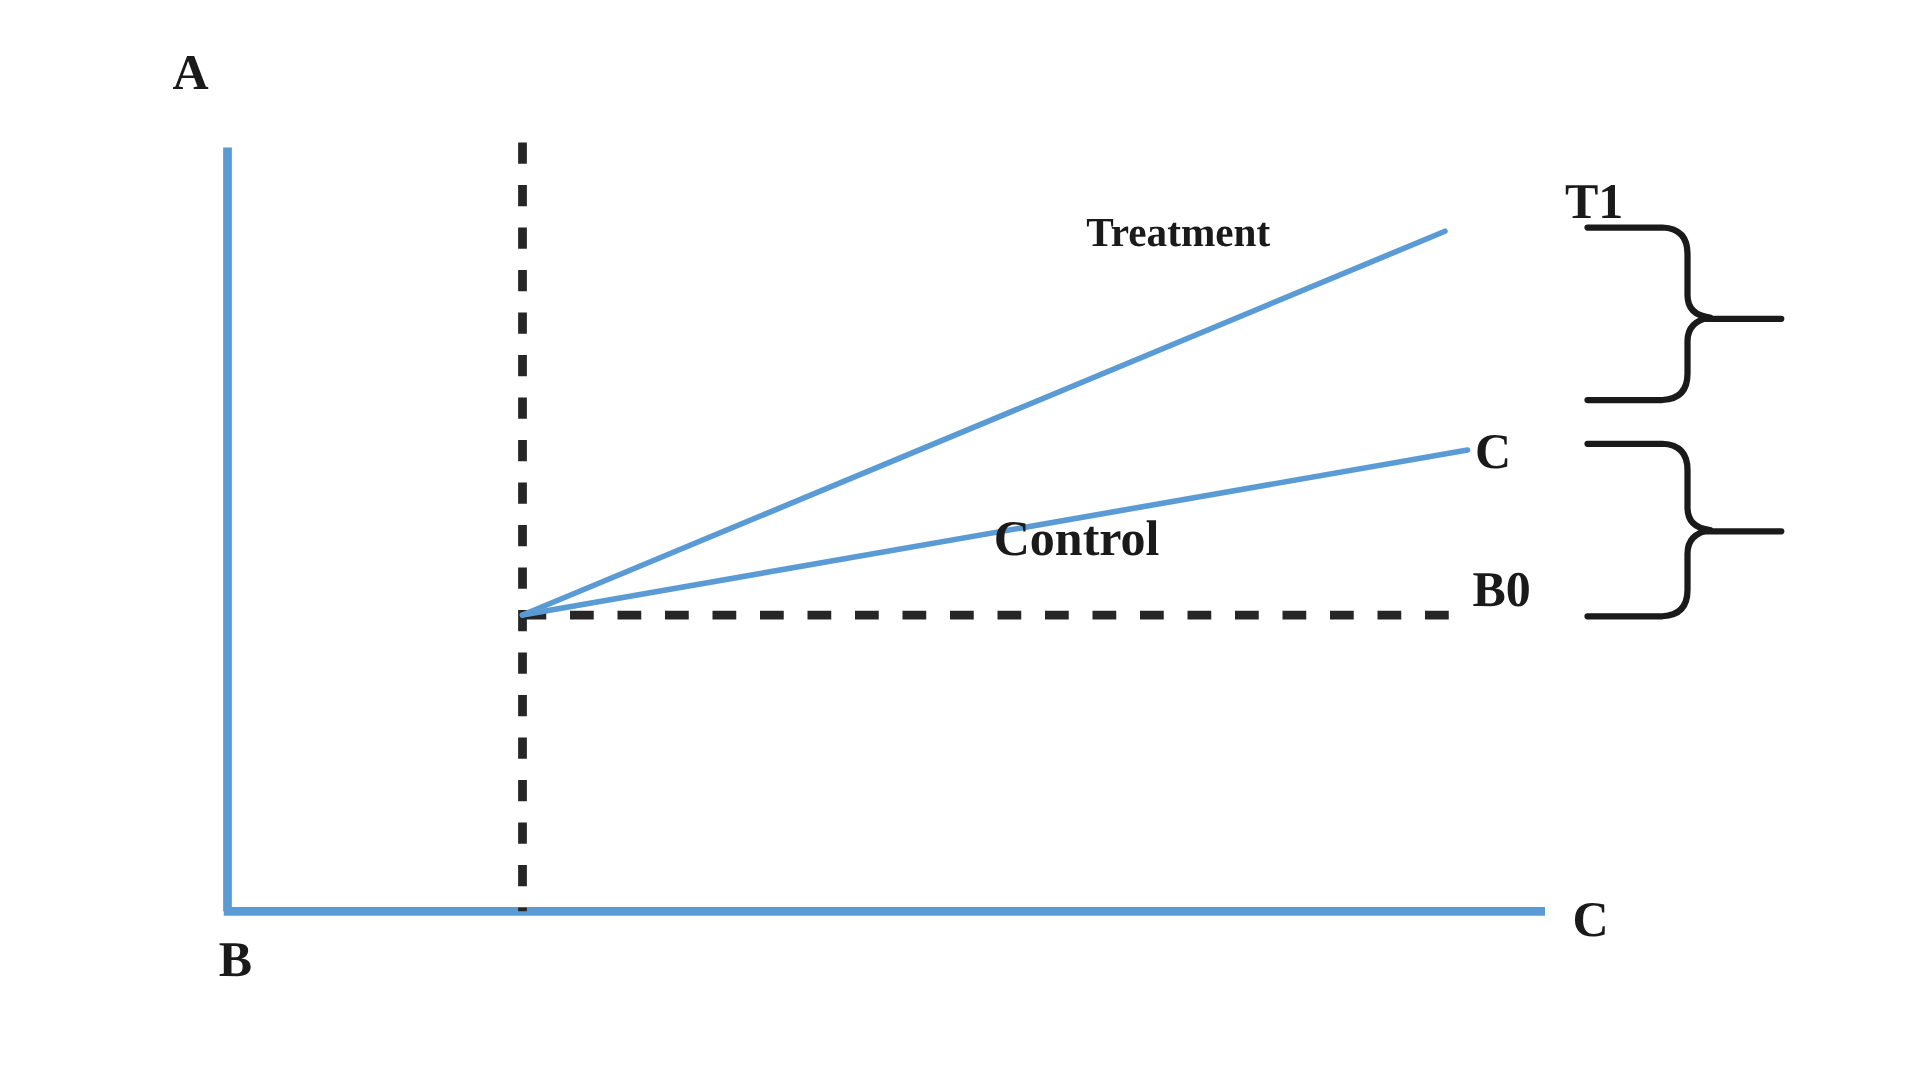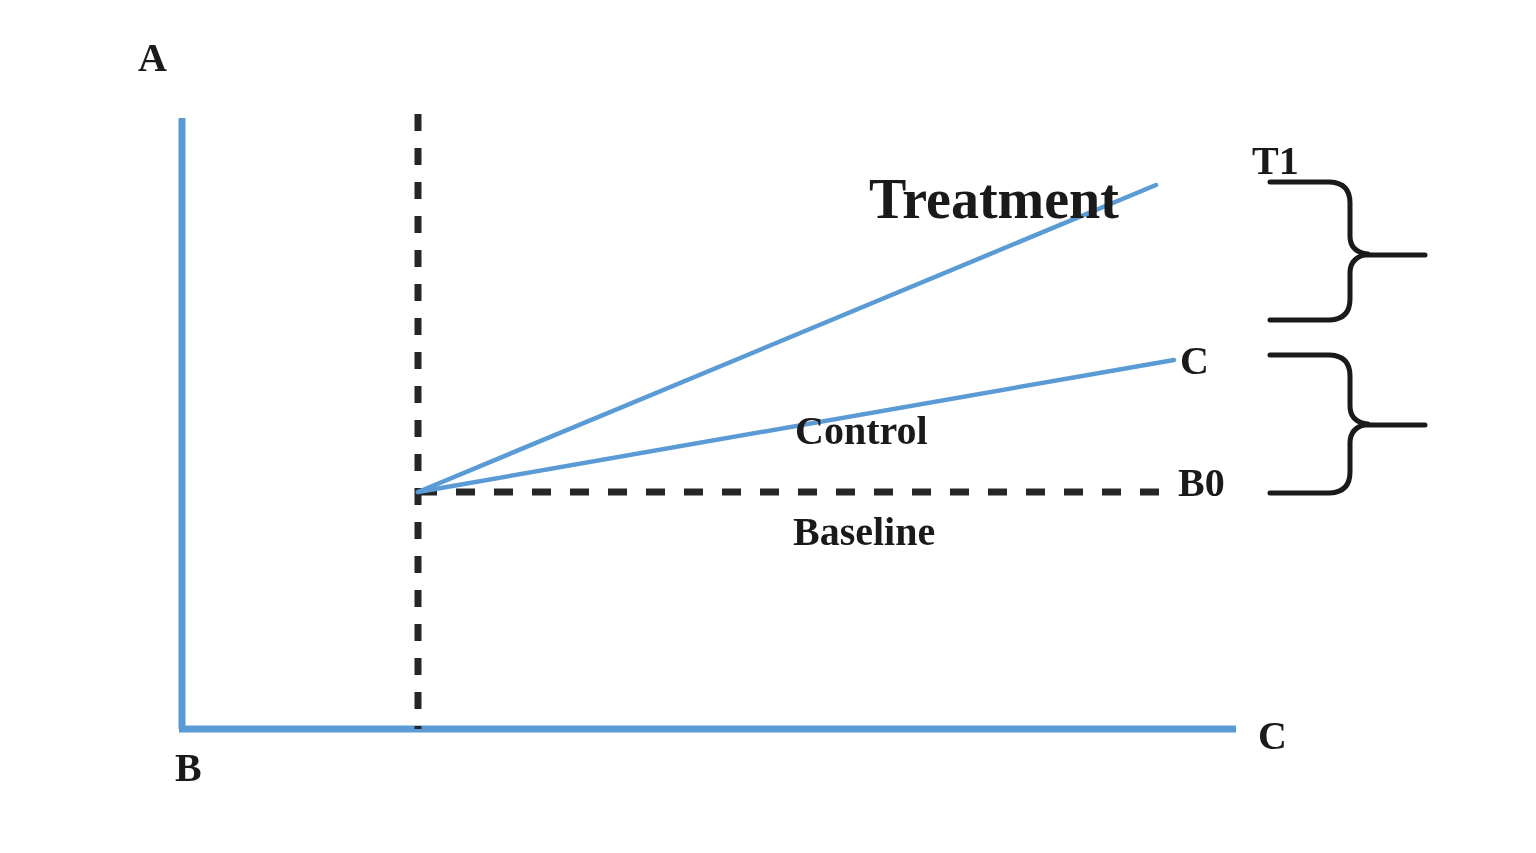--- a/index.html
+++ b/index.html
@@ -31,22 +31,22 @@
     font-weight: bold;
     white-space: nowrap;
     line-height: 1;
     user-select: none;
   }
   .lbl-axis-a   { left: 138px; top: 38px;  font-size: 40px; }
   .lbl-axis-b   { left: 175px; top: 748px; font-size: 40px; }
   .lbl-axis-c   { left: 1258px; top: 716px; font-size: 40px; }
   .lbl-t1       { left: 1252px; top: 141px; font-size: 40px; }
   .lbl-c-end    { left: 1180px; top: 341px; font-size: 40px; }
-  .lbl-b0       { left: 1178px; top: 463px; font-size: 40px; }
-  .lbl-treat    { left: 869px; top: 171px; font-size: 56px; }
+  .lbl-b0       { left: 1178px; top: 452px; font-size: 40px; }
+  .lbl-treat    { left: 869px; top: 171px; font-size: 33px; }
   .lbl-control  { left: 795px; top: 411px; font-size: 40px; }
   .lbl-baseline { left: 793px; top: 512px; font-size: 40px; }
 </style>
 </head>
 <body>
 
 <div id="stage">
 
   <svg id="canvas" viewBox="0 0 1536 853">
 
@@ -97,17 +97,16 @@
   <div class="lbl lbl-axis-c">C</div>
 
   <div class="lbl lbl-treat">Treatment</div>
 
   <div class="lbl lbl-t1">T1</div>
 
   <div class="lbl lbl-control">Control</div>
 
   <div class="lbl lbl-c-end">C</div>
 
-  <div class="lbl lbl-baseline">Baseline</div>
 
   <div class="lbl lbl-b0">B0</div>
 
 </div>
 
 </body></html>

